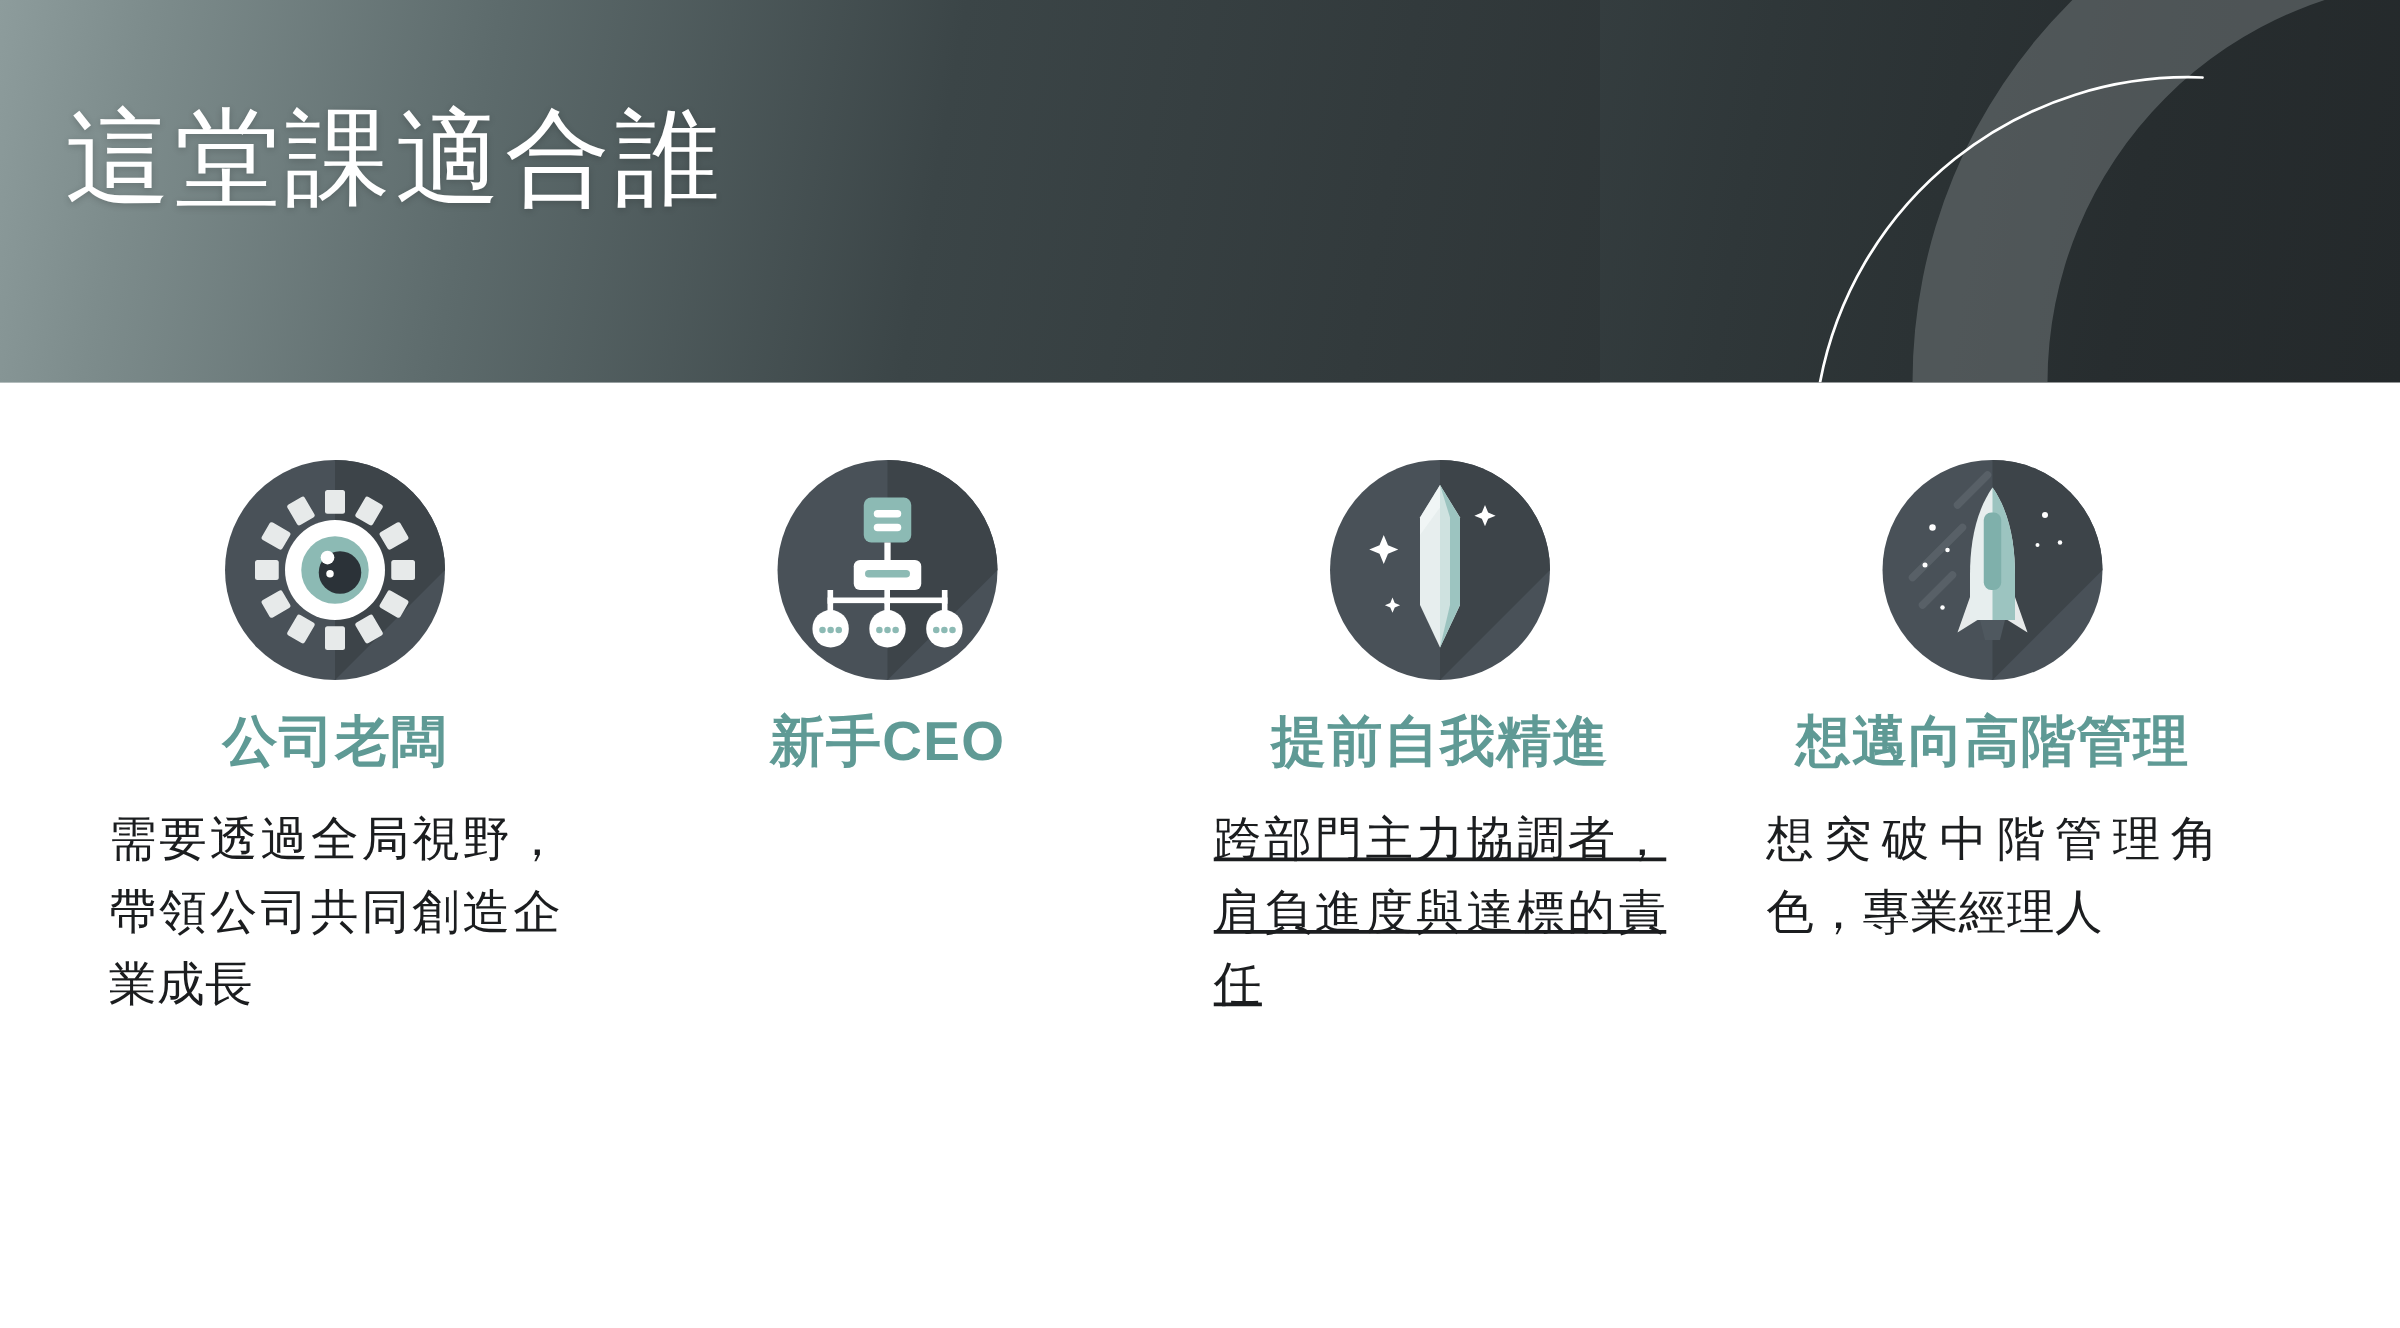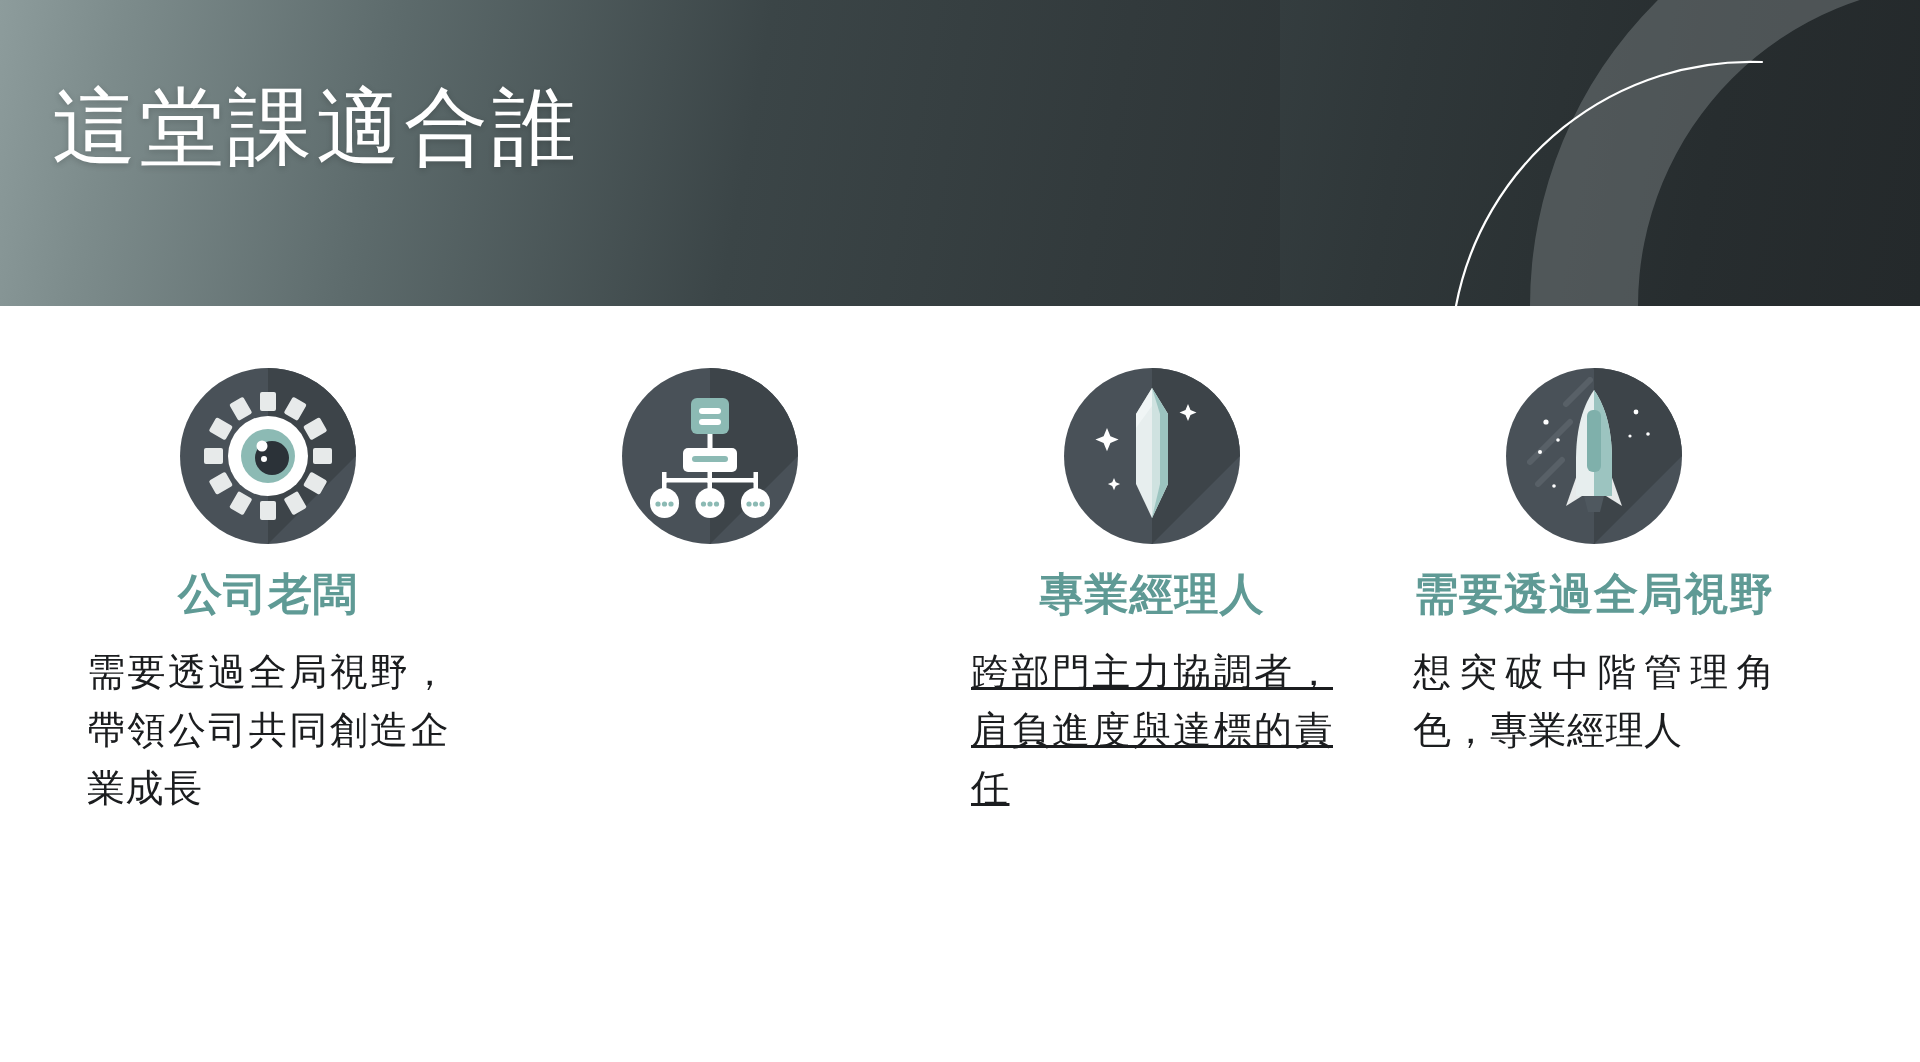--- a/index.html
+++ b/index.html
@@ -176,41 +176,42 @@
               <circle cx="51" cy="138" r="2.6"></circle>
             <circle cx="83.5" cy="138" r="2.6"></circle>
               <circle cx="90" cy="138" r="2.6"></circle>
               <circle cx="96.5" cy="138" r="2.6"></circle>
             <circle cx="129" cy="138" r="2.6"></circle>
               <circle cx="135.5" cy="138" r="2.6"></circle>
               <circle cx="142" cy="138" r="2.6"></circle>
           </g>
         </svg>
       </div>
+      <div class="card-title">新手CEO</div>
     </div>
 
     <div class="card">
       <div class="icon-wrap">
         <svg viewBox="0 0 180 180">
           <circle cx="90" cy="90" r="88" fill="#495158"></circle>
           <path d="M90 2 A88 88 0 0 1 178 90 L90 178 Z" fill="#3d4449"></path>
 
           <polygon points="90,22 106,48 106,118 90,152 74,118 74,48" fill="#e7eeee"></polygon>
           <polygon points="90,22 106,48 106,118 90,152" fill="#9cc4c0"></polygon>
           <polygon points="90,22 98,48 98,118 90,152" fill="#cfe2e0"></polygon>
           <polygon points="74,48 90,22 90,40 74,62" fill="#f4f8f8" opacity="0.7"></polygon>
 
           <g fill="#ffffff">
             <path d="M45 62 l3.4 8.2 8.2 3.4 -8.2 3.4 -3.4 8.2 -3.4 -8.2 -8.2 -3.4 8.2 -3.4 Z"></path>
             <path d="M126 38 l2.5 6 6 2.5 -6 2.5 -2.5 6 -2.5 -6 -6 -2.5 6 -2.5 Z"></path>
             <path d="M52 112 l1.8 4.3 4.3 1.8 -4.3 1.8 -1.8 4.3 -1.8 -4.3 -4.3 -1.8 4.3 -1.8 Z"></path>
           </g>
         </svg>
       </div>
-      <div class="card-title">專業經理人</div>
+      <div class="card-title">提前自我精進</div>
       <div class="card-body">跨部門主力協調者，肩負進度與達標的責任</div>
     </div>
 
     <div class="card">
       <div class="icon-wrap">
         <svg viewBox="0 0 180 180">
           <circle cx="90" cy="90" r="88" fill="#495158"></circle>
           <path d="M90 2 A88 88 0 0 1 178 90 L90 178 Z" fill="#3d4449"></path>
 
           <g stroke="#5b636a" stroke-width="6" stroke-linecap="round" opacity="0.85">
@@ -232,18 +233,18 @@
             <circle cx="42" cy="56" r="2.6"></circle>
             <circle cx="54" cy="74" r="1.8"></circle>
             <circle cx="36" cy="86" r="2"></circle>
             <circle cx="132" cy="46" r="2.4"></circle>
             <circle cx="144" cy="68" r="1.8"></circle>
             <circle cx="126" cy="70" r="1.6"></circle>
             <circle cx="50" cy="120" r="1.8"></circle>
           </g>
         </svg>
       </div>
-      <div class="card-title">需要透過全局視野</div>
+      <div class="card-title">想邁向高階管理</div>
       <div class="card-body">想突破中階管理角色，專業經理人</div>
     </div>
 
   </div>
 </div>
 
 </body></html>

